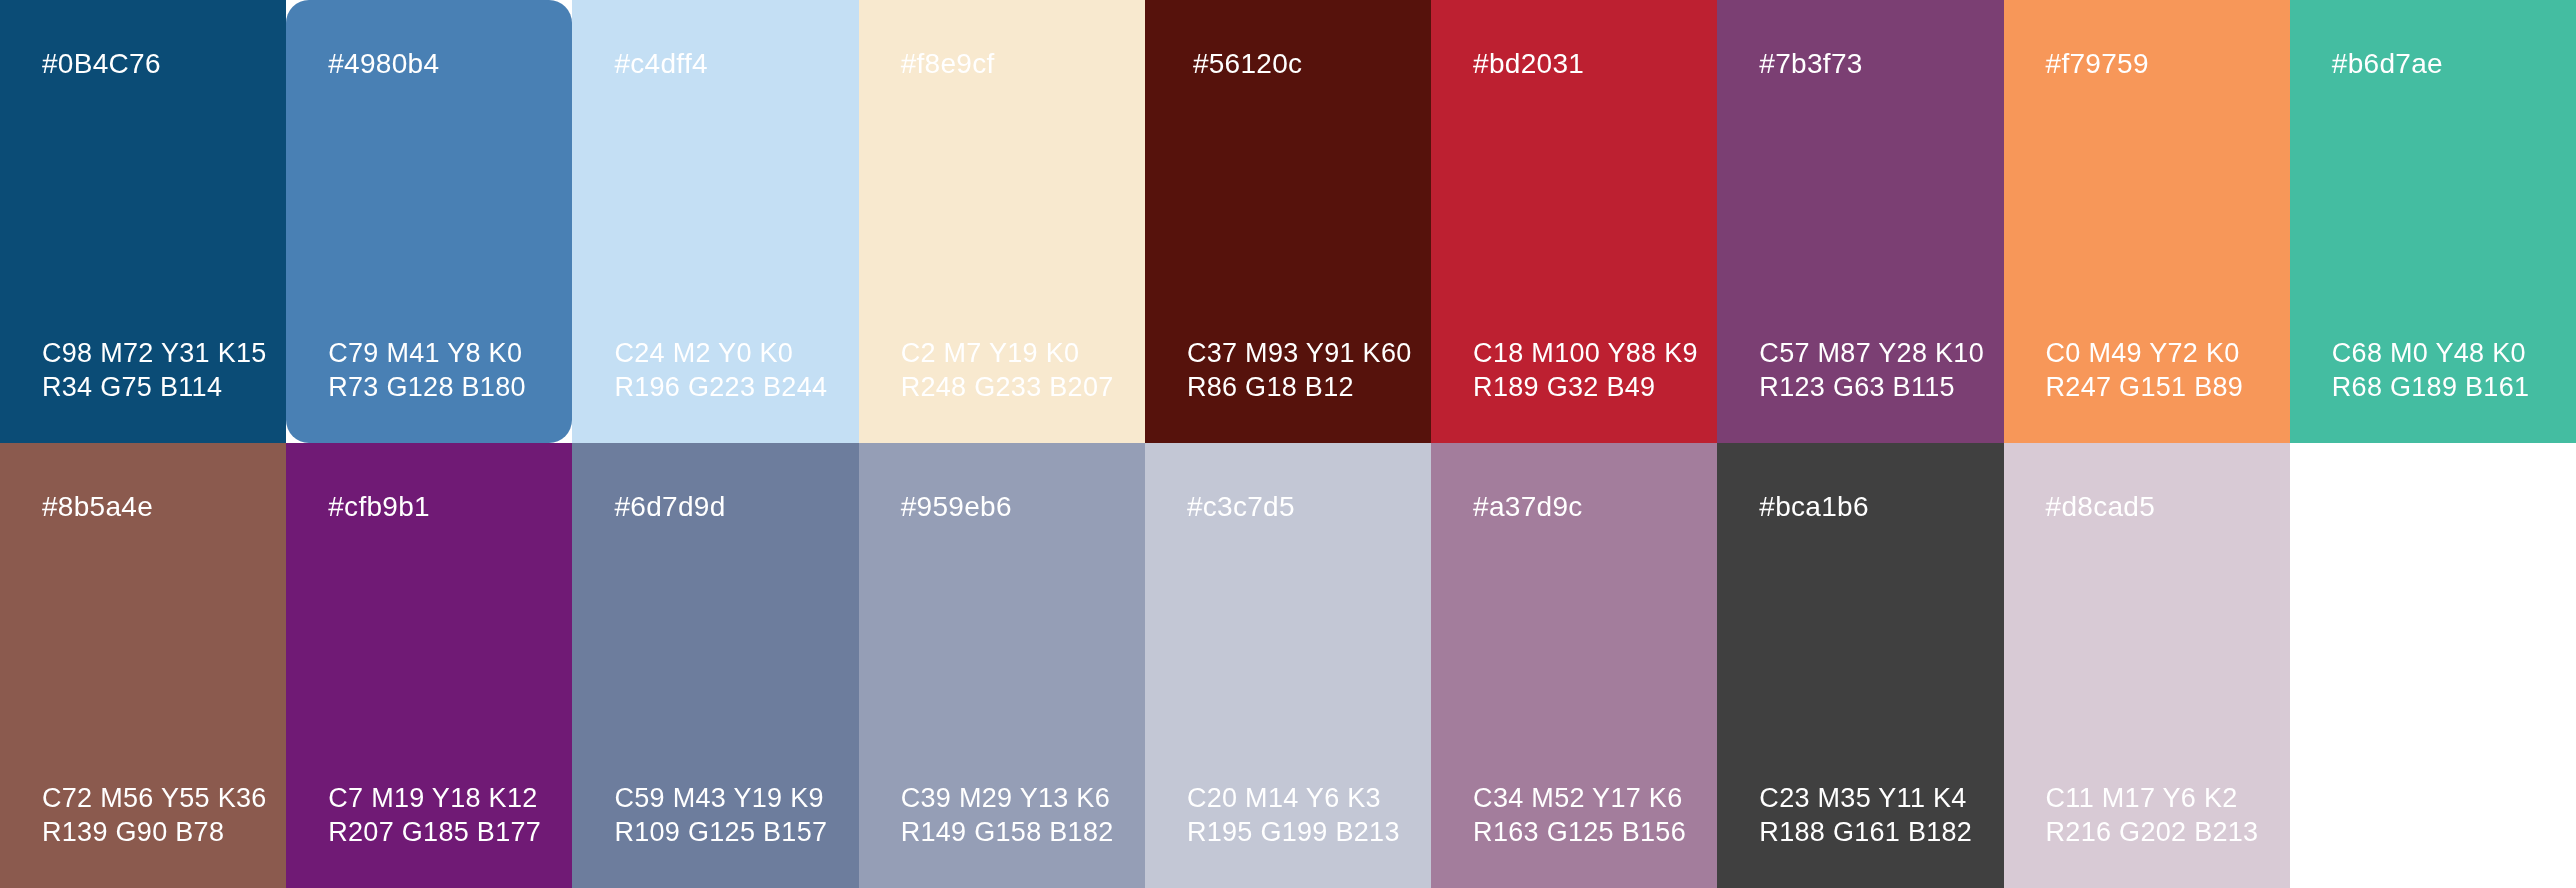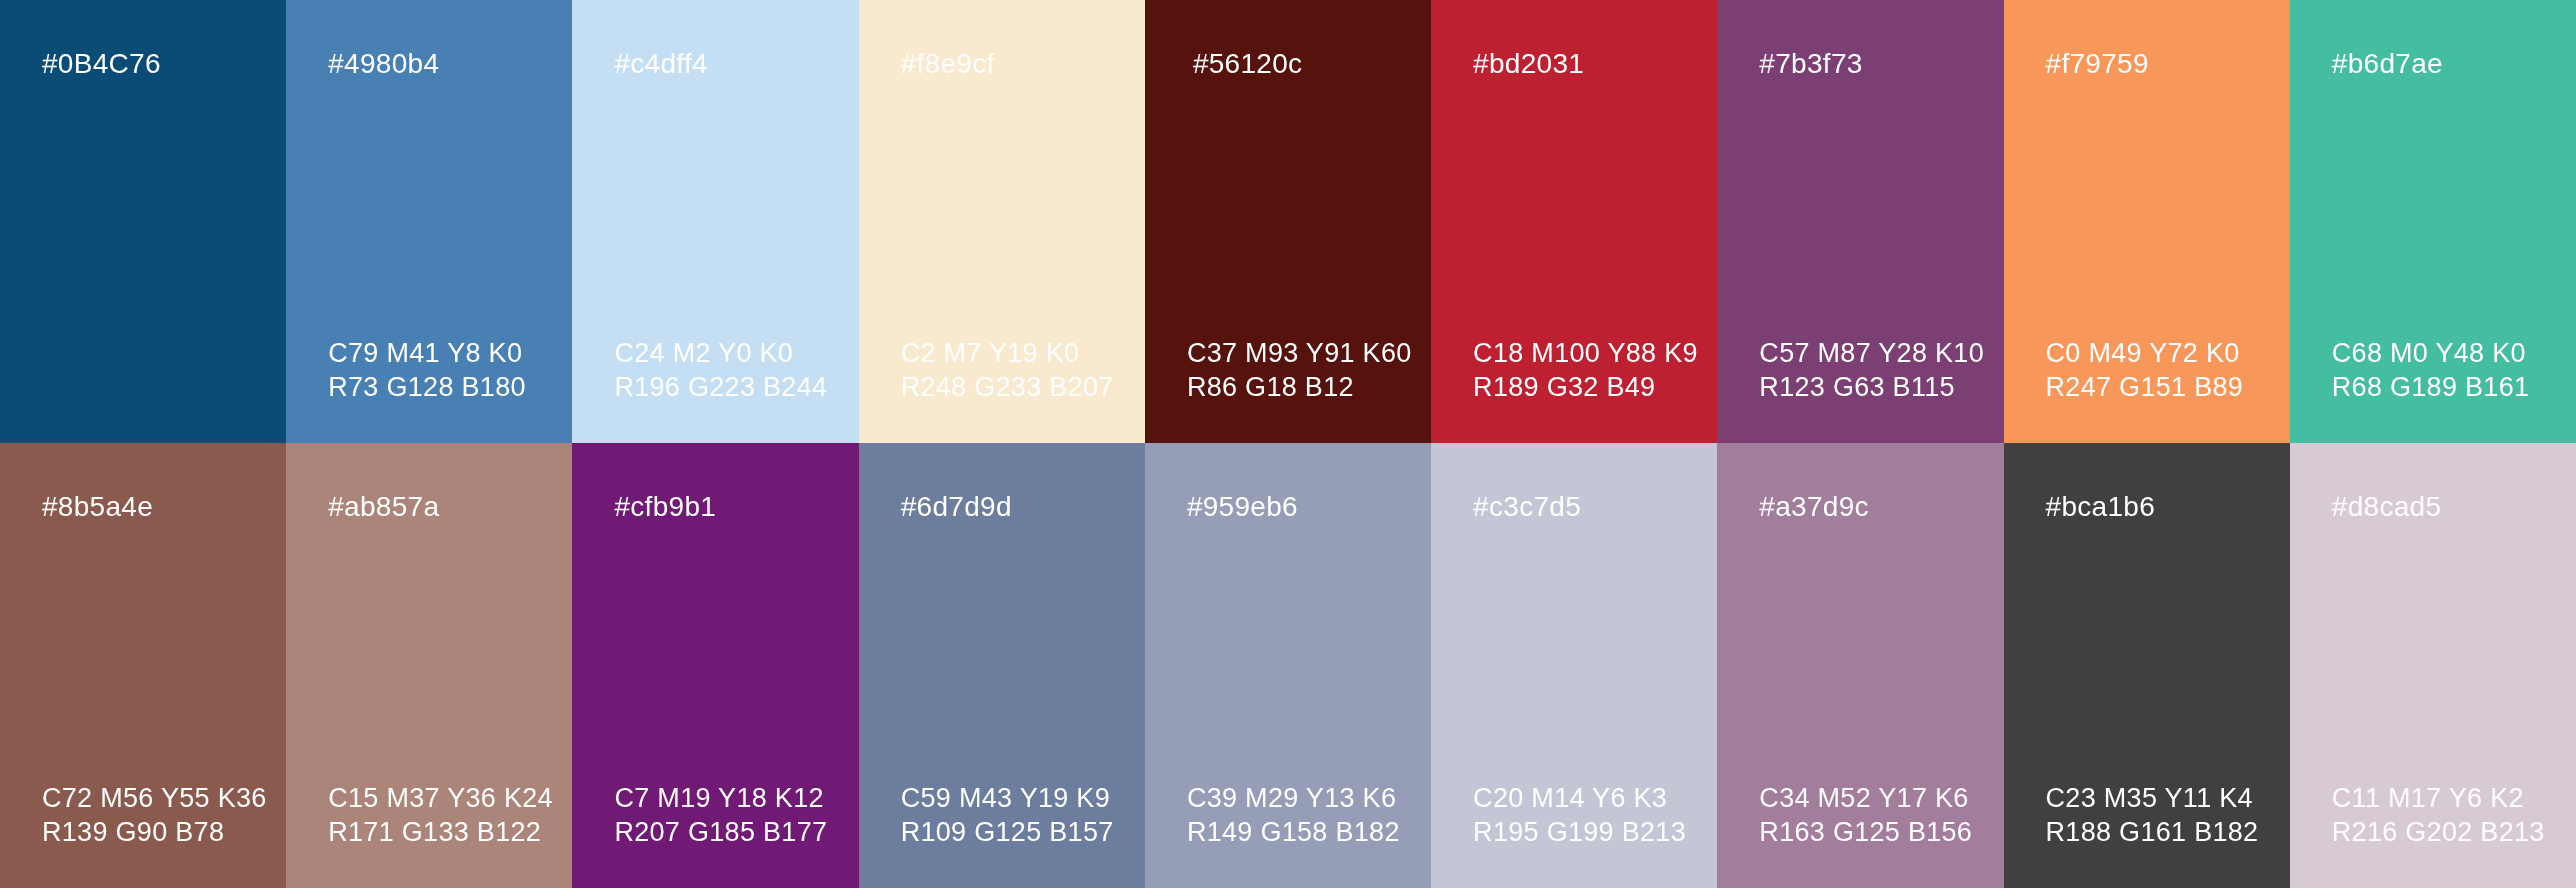--- a/index.html
+++ b/index.html
@@ -47,22 +47,26 @@
     display: block;
     letter-spacing: 0.3px;
   }
 </style>
 </head>
 <body>
 
 <div id="palette-grid">
     <div class="swatch" style="background-color: rgb(11, 76, 118);">
       <div class="swatch-hex">#0B4C76</div>
+      <div class="swatch-values">
+        <span class="swatch-cmyk">C98 M72 Y31 K15</span>
+        <span class="swatch-rgb">R34 G75 B114</span>
+      </div>
     </div>
-    <div class="swatch" style="background-color: rgb(73, 128, 180);">
+    <div class="swatch" style="background-color: rgb(73, 128, 180); border-radius: 23px;">
       <div class="swatch-hex">#4980b4</div>
       <div class="swatch-values">
         <span class="swatch-cmyk">C79 M41 Y8 K0</span>
         <span class="swatch-rgb">R73 G128 B180</span>
       </div>
     </div>
     <div class="swatch" style="background-color: rgb(196, 223, 244);">
       <div class="swatch-hex">#c4dff4</div>
       <div class="swatch-values">
         <span class="swatch-cmyk">C24 M2 Y0 K0</span>
@@ -111,27 +115,20 @@
         <span class="swatch-rgb">R68 G189 B161</span>
       </div>
     </div>
     <div class="swatch" style="background-color: rgb(139, 90, 78);">
       <div class="swatch-hex">#8b5a4e</div>
       <div class="swatch-values">
         <span class="swatch-cmyk">C72 M56 Y55 K36</span>
         <span class="swatch-rgb">R139 G90 B78</span>
       </div>
     </div>
-    <div class="swatch" style="background-color: rgb(171, 133, 122);">
-      <div class="swatch-hex">#ab857a</div>
-      <div class="swatch-values">
-        <span class="swatch-cmyk">C15 M37 Y36 K24</span>
-        <span class="swatch-rgb">R171 G133 B122</span>
-      </div>
-    </div>
     <div class="swatch" style="background-color: #701a75;">
       <div class="swatch-hex">#cfb9b1</div>
       <div class="swatch-values">
         <span class="swatch-cmyk">C7 M19 Y18 K12</span>
         <span class="swatch-rgb">R207 G185 B177</span>
       </div>
     </div>
     <div class="swatch" style="background-color: rgb(109, 125, 157);">
       <div class="swatch-hex">#6d7d9d</div>
       <div class="swatch-values">

